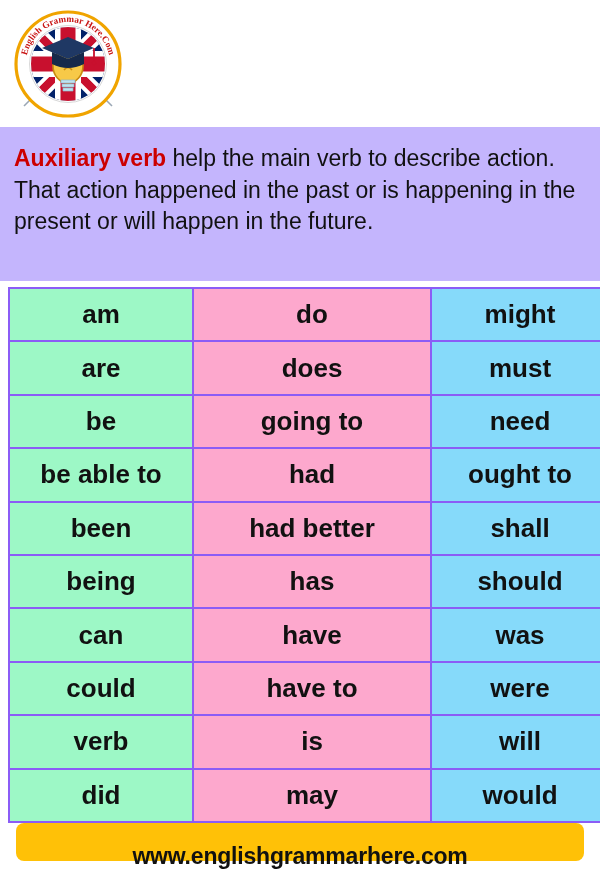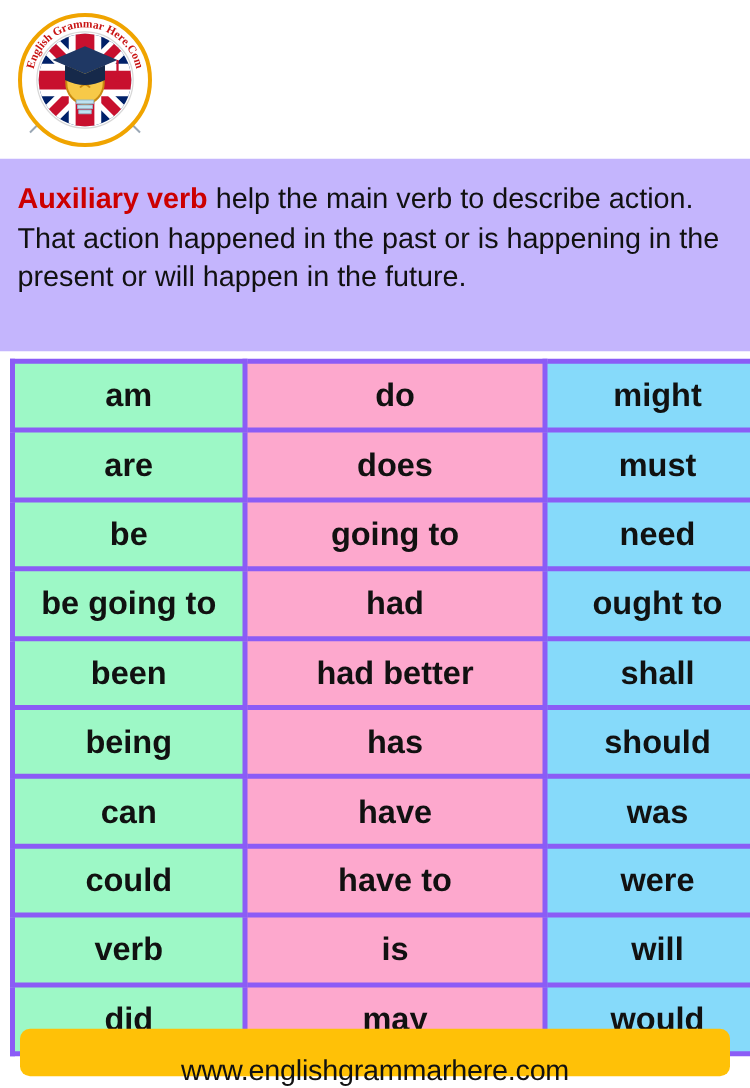--- a/index.html
+++ b/index.html
@@ -63,21 +63,21 @@
   .verb-table-wrap {
     padding: 6px 8px 0 8px;
     box-sizing: border-box;
   }
   table.verb-table {
     border-collapse: collapse;
     width: 584px;
     table-layout: fixed;
   }
   table.verb-table td {
-    border: 4px solid #8b5cf6;
+    border: 2px solid #8b5cf6;
     height: 51.4px;
     text-align: center;
     vertical-align: middle;
     font-size: 26px;
     font-weight: bold;
     color: #111111;
     padding: 0 2px;
     white-space: nowrap;
   }
   td.col-green  { background: #9DF8C6; width: 178px; }
@@ -94,21 +94,21 @@
     background: #FFC107;
     border-radius: 8px;
     display: flex;
     align-items: center;
     justify-content: center;
     box-sizing: border-box;
   }
   .footer-url {
     font-family: "Liberation Sans", sans-serif;
     font-size: 23px;
-    font-weight: normal;
+    font-weight: bold;
     color: #111111;
     letter-spacing: -0.2px;
     margin-top: 29px;
   }
 </style>
 </head>
 <body>
 
 <div class="header">
 
@@ -177,21 +177,21 @@
         <td class="col-green">are</td>
         <td class="col-pink">does</td>
         <td class="col-blue">must</td>
       </tr>
       <tr>
         <td class="col-green">be</td>
         <td class="col-pink">going to</td>
         <td class="col-blue">need</td>
       </tr>
       <tr>
-        <td class="col-green">be going to</td>
+        <td class="col-green">be able to</td>
         <td class="col-pink">had</td>
         <td class="col-blue">ought to</td>
       </tr>
       <tr>
         <td class="col-green">been</td>
         <td class="col-pink">had better</td>
         <td class="col-blue">shall</td>
       </tr>
       <tr>
         <td class="col-green">being</td>

